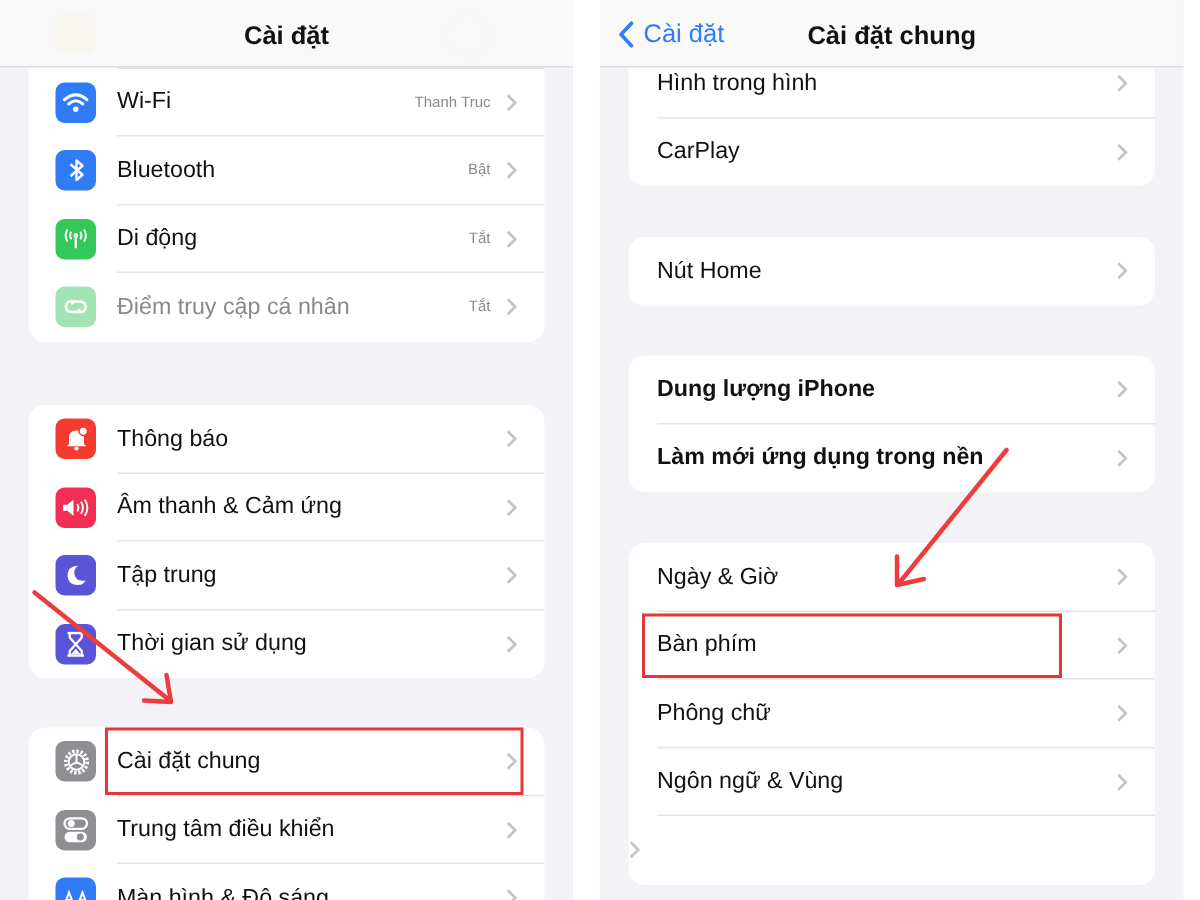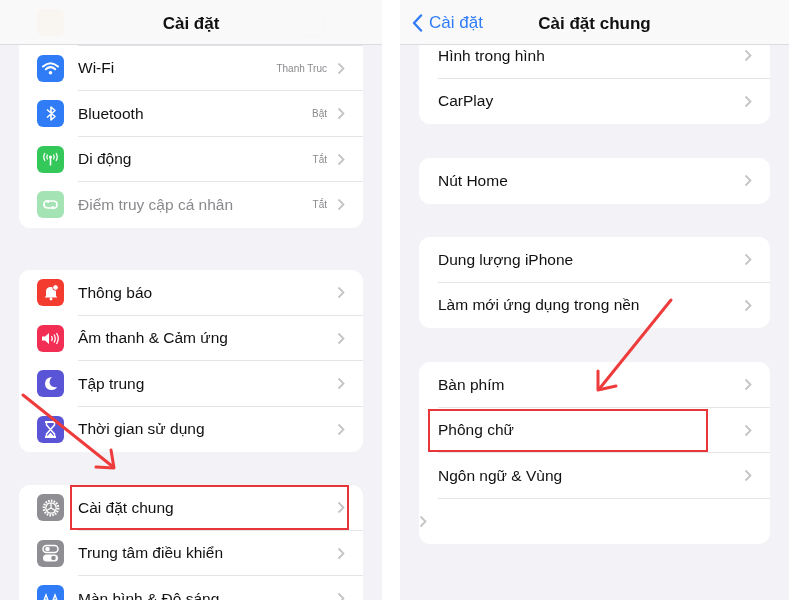--- a/index.html
+++ b/index.html
@@ -255,40 +255,48 @@
     <div class="row last">
       <span class="label">Nút Home</span>
       <span class="chev">
           <svg width="8" height="13" viewBox="0 0 8 13">
             <path d="M1.5 1.5 L6.5 6.5 L1.5 11.5" stroke="#c4c4c7" stroke-width="1.8" fill="none"></path>
           </svg>
         </span>
     </div>
   </div>
 
-  <div class="group" style="top:237px;">
+  <div class="group" style="top:237px;font-weight:bold;">
     <div class="row">
       <span class="label">Dung lượng iPhone</span>
       <span class="chev">
           <svg width="8" height="13" viewBox="0 0 8 13">
             <path d="M1.5 1.5 L6.5 6.5 L1.5 11.5" stroke="#c4c4c7" stroke-width="1.8" fill="none"></path>
           </svg>
         </span>
     </div>
     <div class="row last">
       <span class="label">Làm mới ứng dụng trong nền</span>
       <span class="chev">
           <svg width="8" height="13" viewBox="0 0 8 13">
             <path d="M1.5 1.5 L6.5 6.5 L1.5 11.5" stroke="#c4c4c7" stroke-width="1.8" fill="none"></path>
           </svg>
         </span>
     </div>
   </div>
 
   <div class="group" style="top:362px;">
+    <div class="row">
+      <span class="label">Ngày &amp; Giờ</span>
+      <span class="chev">
+          <svg width="8" height="13" viewBox="0 0 8 13">
+            <path d="M1.5 1.5 L6.5 6.5 L1.5 11.5" stroke="#c4c4c7" stroke-width="1.8" fill="none"></path>
+          </svg>
+        </span>
+    </div>
     <div class="row">
       <span class="label">Bàn phím</span>
       <span class="chev">
           <svg width="8" height="13" viewBox="0 0 8 13">
             <path d="M1.5 1.5 L6.5 6.5 L1.5 11.5" stroke="#c4c4c7" stroke-width="1.8" fill="none"></path>
           </svg>
         </span>
     </div>
     <div class="row">
       <span class="label">Phông chữ</span>

